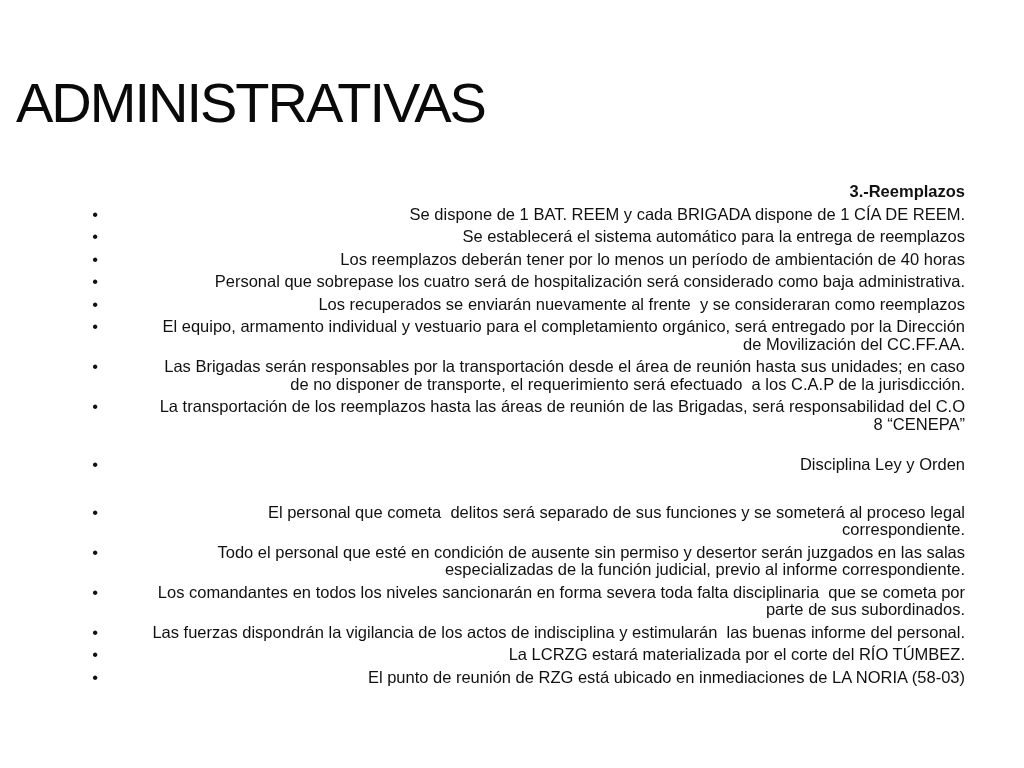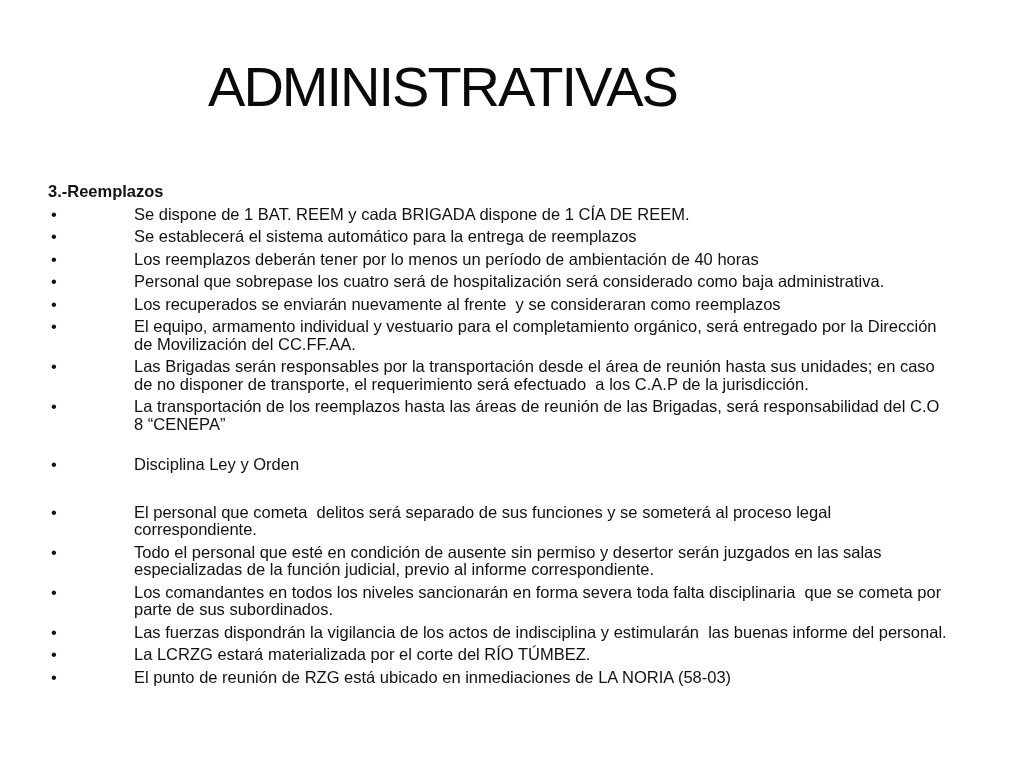--- a/index.html
+++ b/index.html
@@ -16,37 +16,38 @@
     height: 768px;
     background: #ffffff;
     font-family: "Liberation Sans", sans-serif;
     color: #111111;
   }
   .slide-title {
     position: absolute;
     top: 56px;
     left: 0;
     width: 885px;
-    margin: 0;
-    text-align: center;
+    margin: 16px;
+    text-align: left;
     font-size: 56px;
     font-weight: 400;
     letter-spacing: -2px;
     line-height: 62px;
     color: #0a0a0a;
     white-space: pre;
   }
   .content {
     position: absolute;
     top: 183px;
-    left: 48px;
+    left: 60px;
     width: 905px;
     font-size: 16.5px;
     line-height: 17.5px;
     color: #111111;
+    text-align: right;
   }
   .section-heading {
     font-weight: 700;
     white-space: pre-wrap;
   }
   .bullet-row {
     display: flex;
     margin-top: 5px;
     align-items: flex-start;
   }

